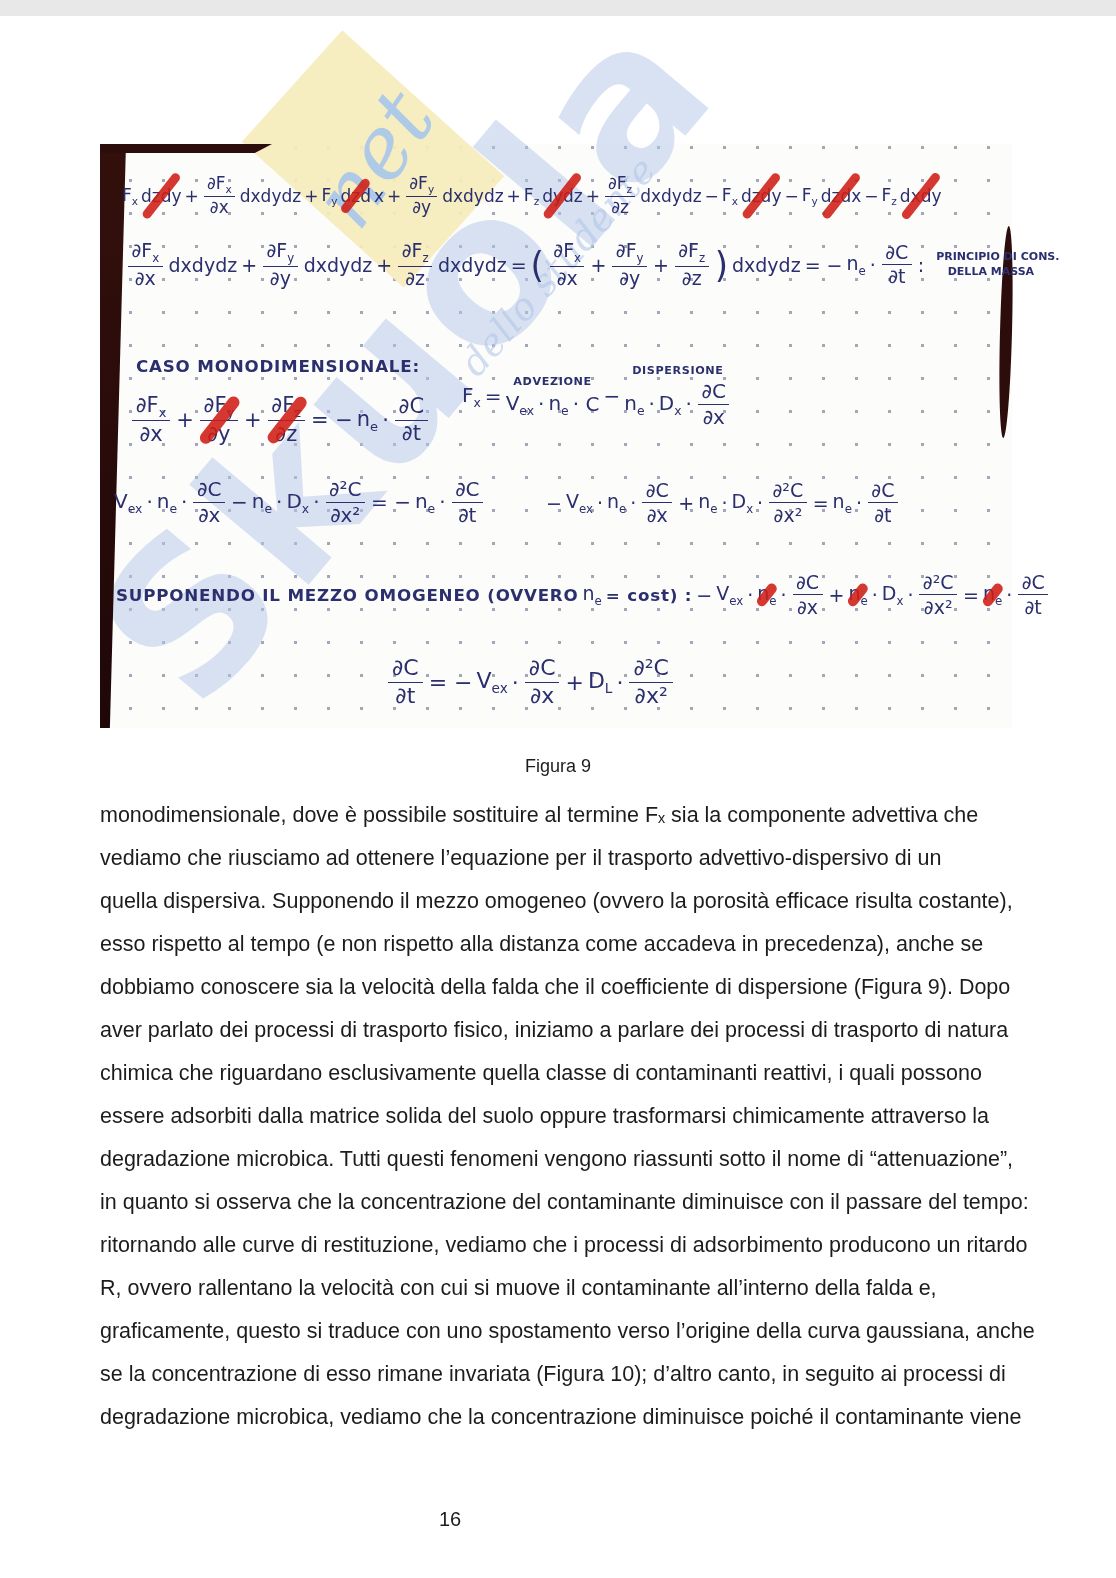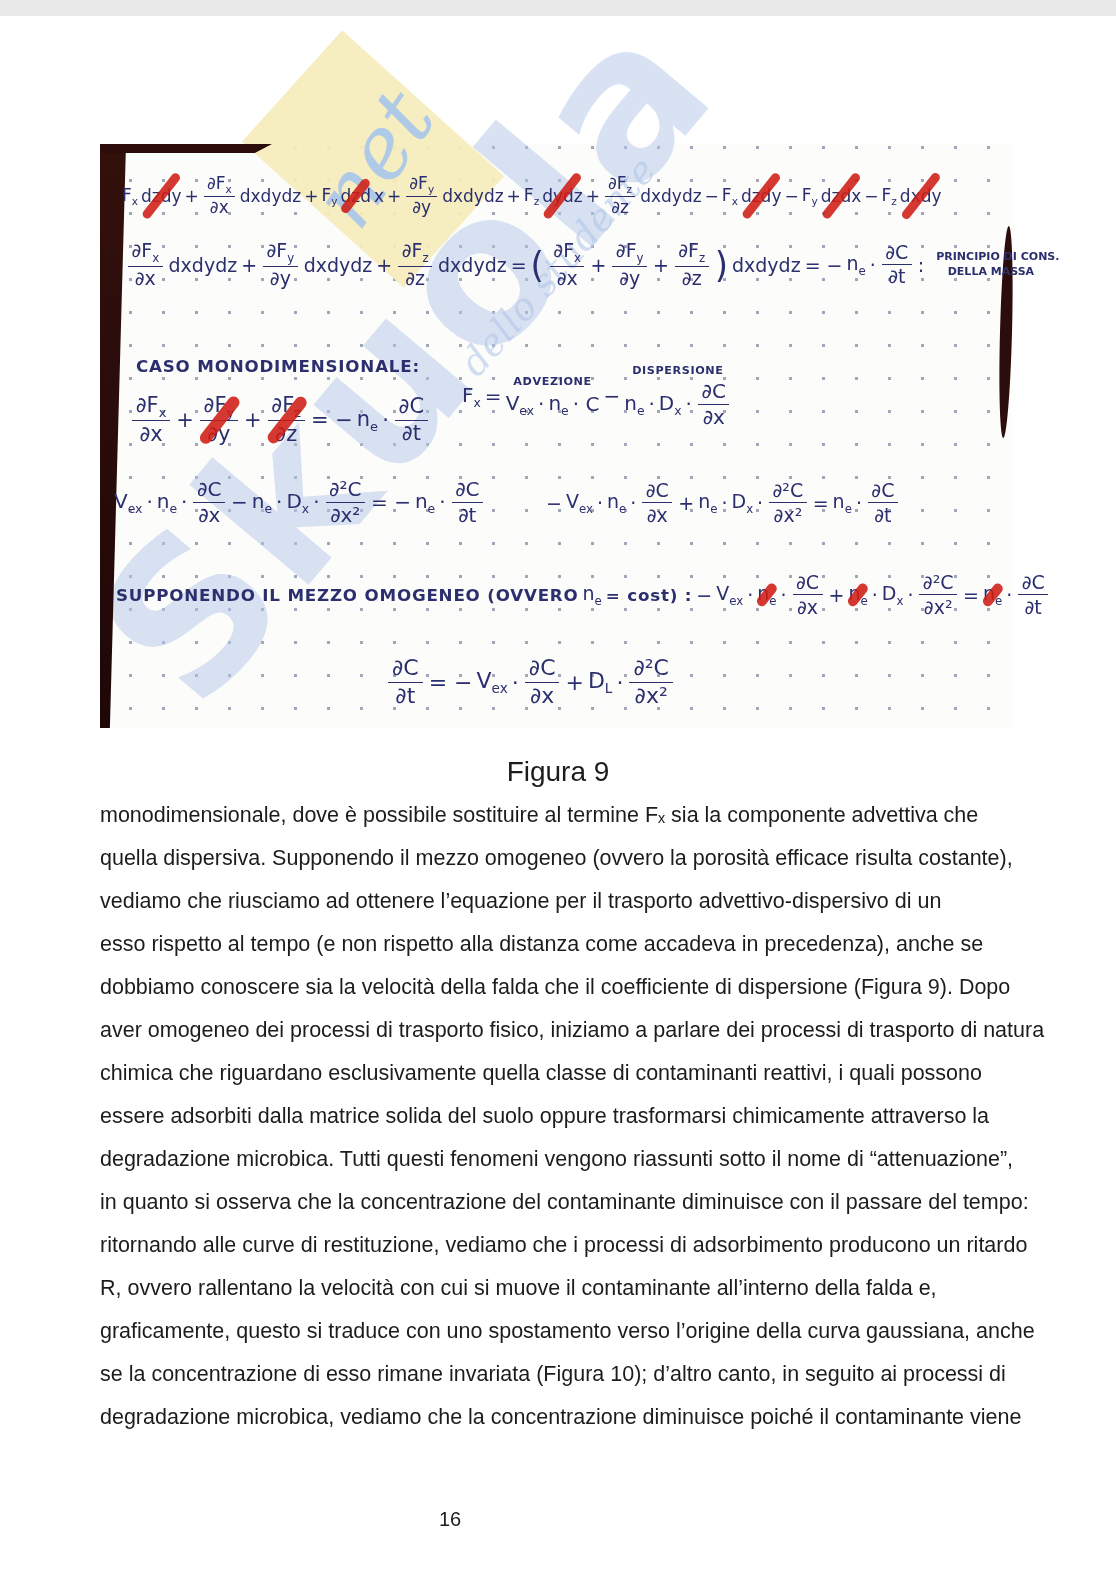--- a/index.html
+++ b/index.html
@@ -62,21 +62,21 @@
   .r3{left:36px;top:212px;font-size:19px;}
   .r4a{left:30px;top:250px;font-size:21px;}
   .r4b{left:362px;top:220px;font-size:20px;}
   .r5a{left:14px;top:334px;font-size:20px;}
   .r5b{left:446px;top:336px;font-size:19px;}
   .r6{left:16px;top:428px;font-size:19px;}
   .r7{left:286px;top:512px;font-size:22px;}
 
   
   .caption{position:absolute;left:100px;top:740px;width:916px;text-align:center;
-           font-size:28px;color:var(--text-black,#1c1c1c);z-index:6;}
+           font-size:18px;color:var(--text-black,#1c1c1c);z-index:6;}
   .bodytext{position:absolute;left:100px;top:778px;width:920px;z-index:6;
             color:var(--text-black,#1c1c1c);font-size:21.5px;}
   .bodyline{height:43px;line-height:43px;white-space:nowrap;}
   .pagenum{position:absolute;left:0;top:1492px;width:900px;text-align:center;
            font-size:20px;color:var(--text-black,#1c1c1c);}
 </style>
 </head>
 <body>
 
 <div class="page">
@@ -466,25 +466,25 @@
     <div class="wm-tag">
       <span class="wm-net">net</span>
     </div>
     <div class="wm-tagline">dello studente</div>
   </div>
 
   <div class="caption">Figura 9</div>
 
   <div class="bodytext">
       <div class="bodyline">monodimensionale, dove è possibile sostituire al termine Fₓ sia la componente advettiva che</div>
+      <div class="bodyline">vediamo che riusciamo ad ottenere l’equazione per il trasporto advettivo-dispersivo di un</div>
       <div class="bodyline">quella dispersiva. Supponendo il mezzo omogeneo (ovvero la porosità efficace risulta costante),</div>
-      <div class="bodyline">vediamo che riusciamo ad ottenere l’equazione per il trasporto advettivo-dispersivo di un</div>
       <div class="bodyline">esso rispetto al tempo (e non rispetto alla distanza come accadeva in precedenza), anche se</div>
       <div class="bodyline">dobbiamo conoscere sia la velocità della falda che il coefficiente di dispersione (Figura 9). Dopo</div>
-      <div class="bodyline">aver omogeneo dei processi di trasporto fisico, iniziamo a parlare dei processi di trasporto di natura</div>
+      <div class="bodyline">aver parlato dei processi di trasporto fisico, iniziamo a parlare dei processi di trasporto di natura</div>
       <div class="bodyline">chimica che riguardano esclusivamente quella classe di contaminanti reattivi, i quali possono</div>
       <div class="bodyline">essere adsorbiti dalla matrice solida del suolo oppure trasformarsi chimicamente attraverso la</div>
       <div class="bodyline">degradazione microbica. Tutti questi fenomeni vengono riassunti sotto il nome di “attenuazione”,</div>
       <div class="bodyline">in quanto si osserva che la concentrazione del contaminante diminuisce con il passare del tempo:</div>
       <div class="bodyline">ritornando alle curve di restituzione, vediamo che i processi di adsorbimento producono un ritardo</div>
       <div class="bodyline">R, ovvero rallentano la velocità con cui si muove il contaminante all’interno della falda e,</div>
       <div class="bodyline">graficamente, questo si traduce con uno spostamento verso l’origine della curva gaussiana, anche</div>
       <div class="bodyline">se la concentrazione di esso rimane invariata (Figura 10); d’altro canto, in seguito ai processi di</div>
       <div class="bodyline">degradazione microbica, vediamo che la concentrazione diminuisce poiché il contaminante viene</div>
     </div>

